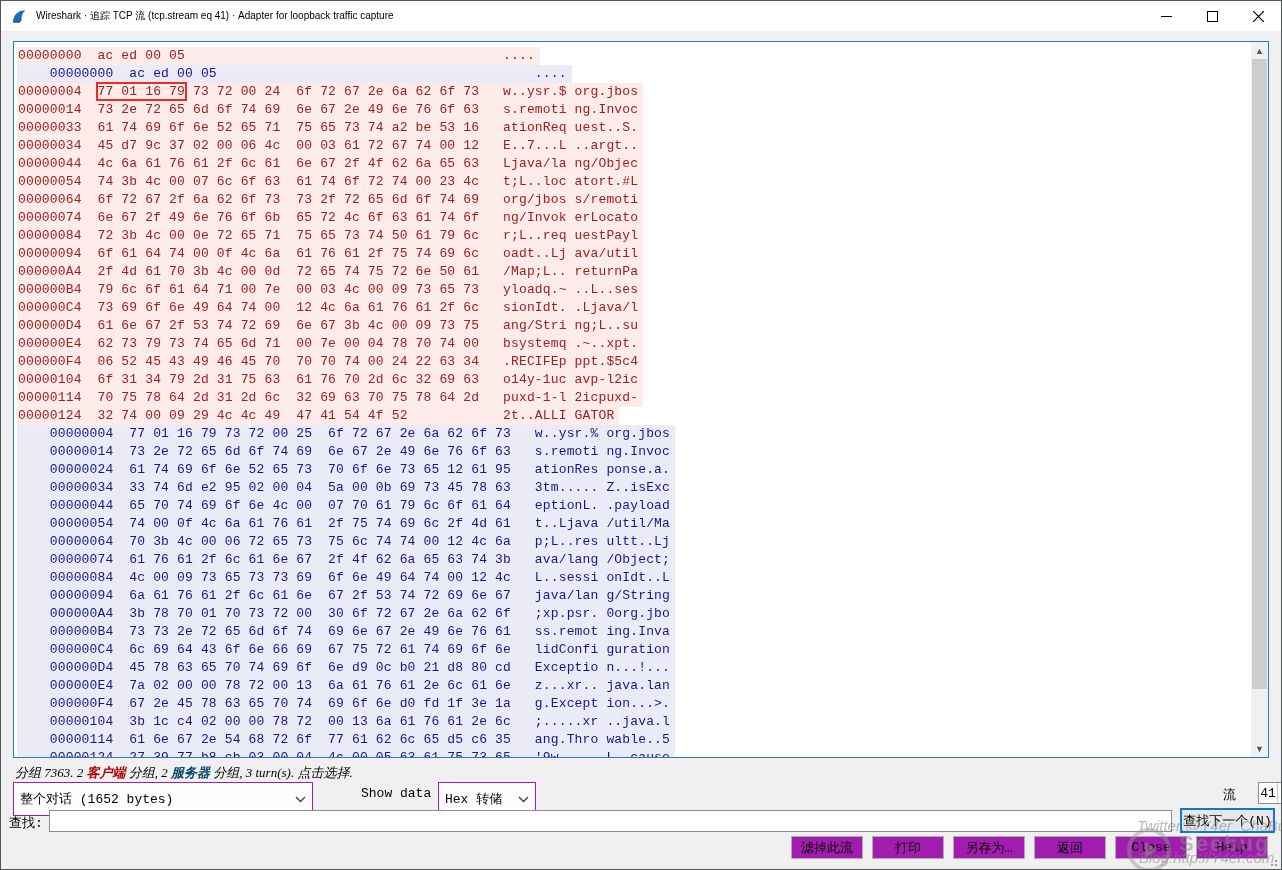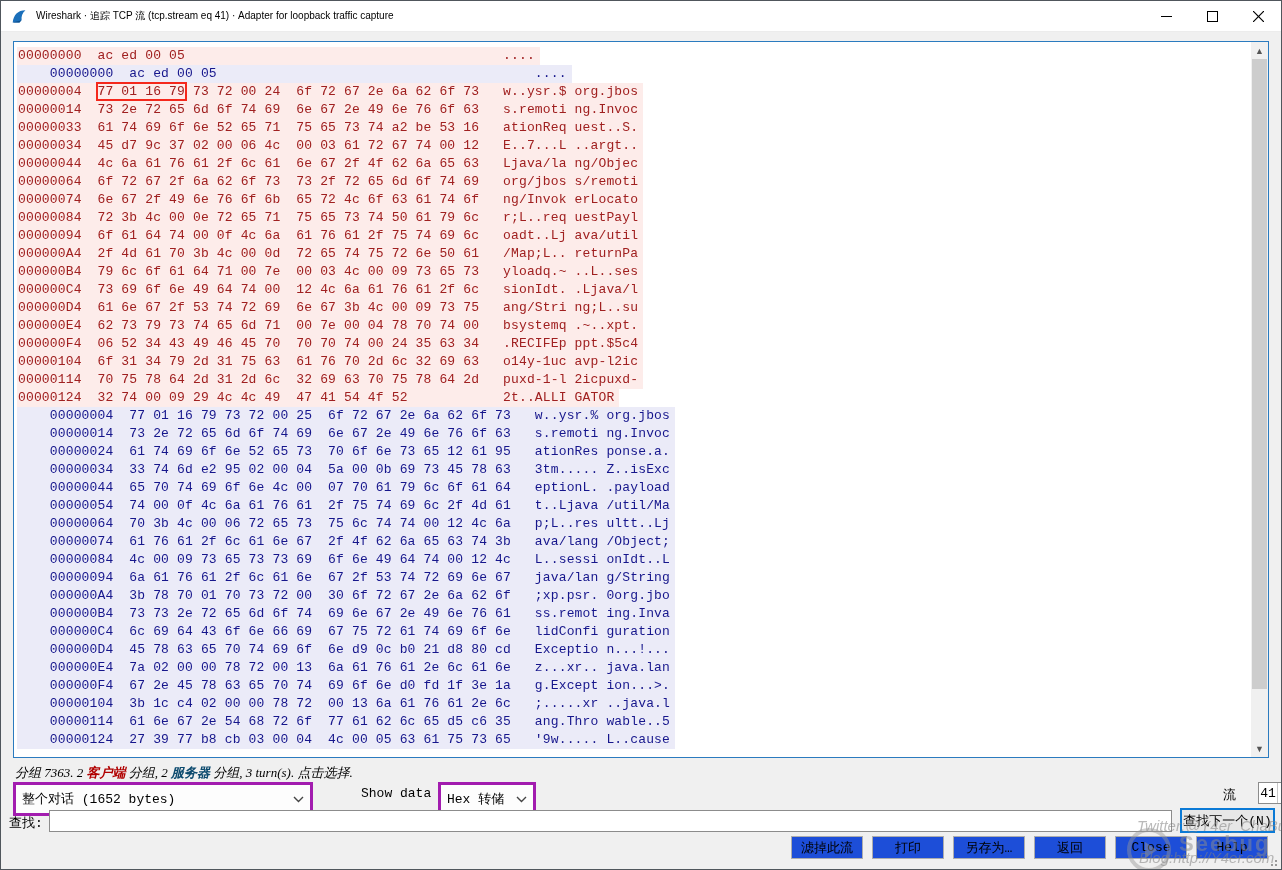--- a/index.html
+++ b/index.html
@@ -31,37 +31,37 @@
   .vscroll .arrow.down{bottom:0;}
   .vscroll .thumb{position:absolute;left:1px;top:17px;width:15px;height:630px;background:#cdcdcd;}
 
   
   .statusline{position:absolute;left:14px;top:763px;font-family:"Liberation Serif","DejaVu Serif",serif;font-style:italic;font-size:13px;color:#000;}
   .statusline .client-word{color:#b00000;font-weight:bold;}
   .statusline .server-word{color:#0c4a6e;font-weight:bold;}
 
   
   .ui-text{font-family:"Liberation Mono","DejaVu Sans Mono",monospace;font-size:13px;color:#000;}
-  .combo{position:absolute;height:34px;background:#fdfdfd;border:3px solid #a21caf;box-sizing:border-box;display:flex;align-items:center;padding:0 6px;}
+  .combo{position:absolute;height:34px;background:#fdfdfd;border:1px solid #a21caf;box-sizing:border-box;display:flex;align-items:center;padding:0 6px;}
   .combo .chev{margin-left:auto;display:flex;align-items:center;}
   .combo1{left:12px;top:781px;width:300px;}
   .combo2{left:437px;top:781px;width:98px;}
   .showdataas{position:absolute;left:360px;top:785px;}
   .stream-label{position:absolute;left:1222px;top:785px;}
   .spinner{position:absolute;left:1237px;top:781px;width:33px;height:22px;background:#fff;border:1px solid #8c8c8c;box-sizing:border-box;display:flex;margin-left:20px;}
   .spinner .val{flex:1;display:flex;align-items:center;justify-content:center;}
   .spinner .arrows{width:12px;border-left:1px solid #c8c8c8;display:flex;flex-direction:column;}
   .spinner .arrows span{flex:1;display:flex;align-items:center;justify-content:center;}
 
   .find-label{position:absolute;left:8px;top:813px;}
   .find-input{position:absolute;left:48px;top:809px;width:1123px;height:22px;border:1px solid #8c8c8c;background:#fff;box-sizing:border-box;font-family:"Liberation Mono",monospace;font-size:13px;padding:0 4px;outline:none;}
   .find-next{position:absolute;left:1179px;top:807px;width:95px;height:25px;background:#e7e7e7;border:2px solid #0b7ad6;box-sizing:border-box;display:flex;align-items:center;justify-content:center;}
 
   .btnrow{position:absolute;left:790px;top:835px;display:flex;gap:9px;}
-  .btn{width:72px;height:23px;background:#1d4ed8;border:1px solid #adadad;box-sizing:border-box;display:flex;align-items:center;justify-content:center;white-space:nowrap;overflow:hidden;}
+  .btn{width:72px;height:23px;background:#a21caf;border:1px solid #adadad;box-sizing:border-box;display:flex;align-items:center;justify-content:center;white-space:nowrap;overflow:hidden;}
 
   
   .watermark{position:absolute;left:0;top:0;width:100%;height:100%;pointer-events:none;z-index:50;
       font-family:"Liberation Sans",sans-serif;}
   .wm-twitter{position:absolute;left:1136px;top:816px;font-size:15px;font-style:italic;color:rgba(130,130,130,0.55);white-space:nowrap;}
   .wm-blog{position:absolute;left:1138px;top:848px;font-size:15px;font-style:italic;color:rgba(130,130,130,0.55);white-space:nowrap;}
   .wm-brand{position:absolute;left:1178px;top:830px;font-size:22px;font-weight:bold;letter-spacing:2px;color:rgba(140,140,140,0.5);}
   .wm-logo{position:absolute;left:1126px;top:827px;width:44px;height:44px;border:4px solid rgba(150,150,150,0.45);border-radius:50%;box-sizing:border-box;display:flex;align-items:center;justify-content:center;}
   .wm-logo .tri{width:0;height:0;border-left:12px solid rgba(150,150,150,0.5);border-top:8px solid transparent;border-bottom:8px solid transparent;margin-left:4px;}
   .grip{position:absolute;right:4px;bottom:3px;width:10px;height:10px;}
@@ -103,30 +103,31 @@
 
   <div class="hexpanel">
     <div class="hexcontent">
         <div class="hexrow client"><span class="rowtext">00000000  ac ed 00 05                                        ....</span></div>
         <div class="hexrow server"><span class="rowtext">    00000000  ac ed 00 05                                        ....</span></div>
         <div class="hexrow client"><span class="rowtext"><span>00000004  </span><span class="byte-box">77 01 16 79</span><span> 73 72 00 24  6f 72 67 2e 6a 62 6f 73   w..ysr.$ org.jbos</span></span></div>
         <div class="hexrow client"><span class="rowtext">00000014  73 2e 72 65 6d 6f 74 69  6e 67 2e 49 6e 76 6f 63   s.remoti ng.Invoc</span></div>
         <div class="hexrow client"><span class="rowtext">00000033  61 74 69 6f 6e 52 65 71  75 65 73 74 a2 be 53 16   ationReq uest..S.</span></div>
         <div class="hexrow client"><span class="rowtext">00000034  45 d7 9c 37 02 00 06 4c  00 03 61 72 67 74 00 12   E..7...L ..argt..</span></div>
         <div class="hexrow client"><span class="rowtext">00000044  4c 6a 61 76 61 2f 6c 61  6e 67 2f 4f 62 6a 65 63   Ljava/la ng/Objec</span></div>
+        <div class="hexrow client"><span class="rowtext">00000054  74 3b 4c 00 07 6c 6f 63  61 74 6f 72 74 00 23 4c   t;L..loc atort.#L</span></div>
         <div class="hexrow client"><span class="rowtext">00000064  6f 72 67 2f 6a 62 6f 73  73 2f 72 65 6d 6f 74 69   org/jbos s/remoti</span></div>
         <div class="hexrow client"><span class="rowtext">00000074  6e 67 2f 49 6e 76 6f 6b  65 72 4c 6f 63 61 74 6f   ng/Invok erLocato</span></div>
         <div class="hexrow client"><span class="rowtext">00000084  72 3b 4c 00 0e 72 65 71  75 65 73 74 50 61 79 6c   r;L..req uestPayl</span></div>
         <div class="hexrow client"><span class="rowtext">00000094  6f 61 64 74 00 0f 4c 6a  61 76 61 2f 75 74 69 6c   oadt..Lj ava/util</span></div>
         <div class="hexrow client"><span class="rowtext">000000A4  2f 4d 61 70 3b 4c 00 0d  72 65 74 75 72 6e 50 61   /Map;L.. returnPa</span></div>
         <div class="hexrow client"><span class="rowtext">000000B4  79 6c 6f 61 64 71 00 7e  00 03 4c 00 09 73 65 73   yloadq.~ ..L..ses</span></div>
         <div class="hexrow client"><span class="rowtext">000000C4  73 69 6f 6e 49 64 74 00  12 4c 6a 61 76 61 2f 6c   sionIdt. .Ljava/l</span></div>
         <div class="hexrow client"><span class="rowtext">000000D4  61 6e 67 2f 53 74 72 69  6e 67 3b 4c 00 09 73 75   ang/Stri ng;L..su</span></div>
         <div class="hexrow client"><span class="rowtext">000000E4  62 73 79 73 74 65 6d 71  00 7e 00 04 78 70 74 00   bsystemq .~..xpt.</span></div>
-        <div class="hexrow client"><span class="rowtext">000000F4  06 52 34 43 49 46 45 70  70 70 74 00 24 35 63 34   .RECIFEp ppt.$5c4</span></div>
+        <div class="hexrow client"><span class="rowtext">000000F4  06 52 45 43 49 46 45 70  70 70 74 00 24 22 63 34   .RECIFEp ppt.$5c4</span></div>
         <div class="hexrow client"><span class="rowtext">00000104  6f 31 34 79 2d 31 75 63  61 76 70 2d 6c 32 69 63   o14y-1uc avp-l2ic</span></div>
         <div class="hexrow client"><span class="rowtext">00000114  70 75 78 64 2d 31 2d 6c  32 69 63 70 75 78 64 2d   puxd-1-l 2icpuxd-</span></div>
         <div class="hexrow client"><span class="rowtext">00000124  32 74 00 09 29 4c 4c 49  47 41 54 4f 52            2t..ALLI GATOR</span></div>
         <div class="hexrow server"><span class="rowtext">    00000004  77 01 16 79 73 72 00 25  6f 72 67 2e 6a 62 6f 73   w..ysr.% org.jbos</span></div>
         <div class="hexrow server"><span class="rowtext">    00000014  73 2e 72 65 6d 6f 74 69  6e 67 2e 49 6e 76 6f 63   s.remoti ng.Invoc</span></div>
         <div class="hexrow server"><span class="rowtext">    00000024  61 74 69 6f 6e 52 65 73  70 6f 6e 73 65 12 61 95   ationRes ponse.a.</span></div>
         <div class="hexrow server"><span class="rowtext">    00000034  33 74 6d e2 95 02 00 04  5a 00 0b 69 73 45 78 63   3tm..... Z..isExc</span></div>
         <div class="hexrow server"><span class="rowtext">    00000044  65 70 74 69 6f 6e 4c 00  07 70 61 79 6c 6f 61 64   eptionL. .payload</span></div>
         <div class="hexrow server"><span class="rowtext">    00000054  74 00 0f 4c 6a 61 76 61  2f 75 74 69 6c 2f 4d 61   t..Ljava /util/Ma</span></div>
         <div class="hexrow server"><span class="rowtext">    00000064  70 3b 4c 00 06 72 65 73  75 6c 74 74 00 12 4c 6a   p;L..res ultt..Lj</span></div>

